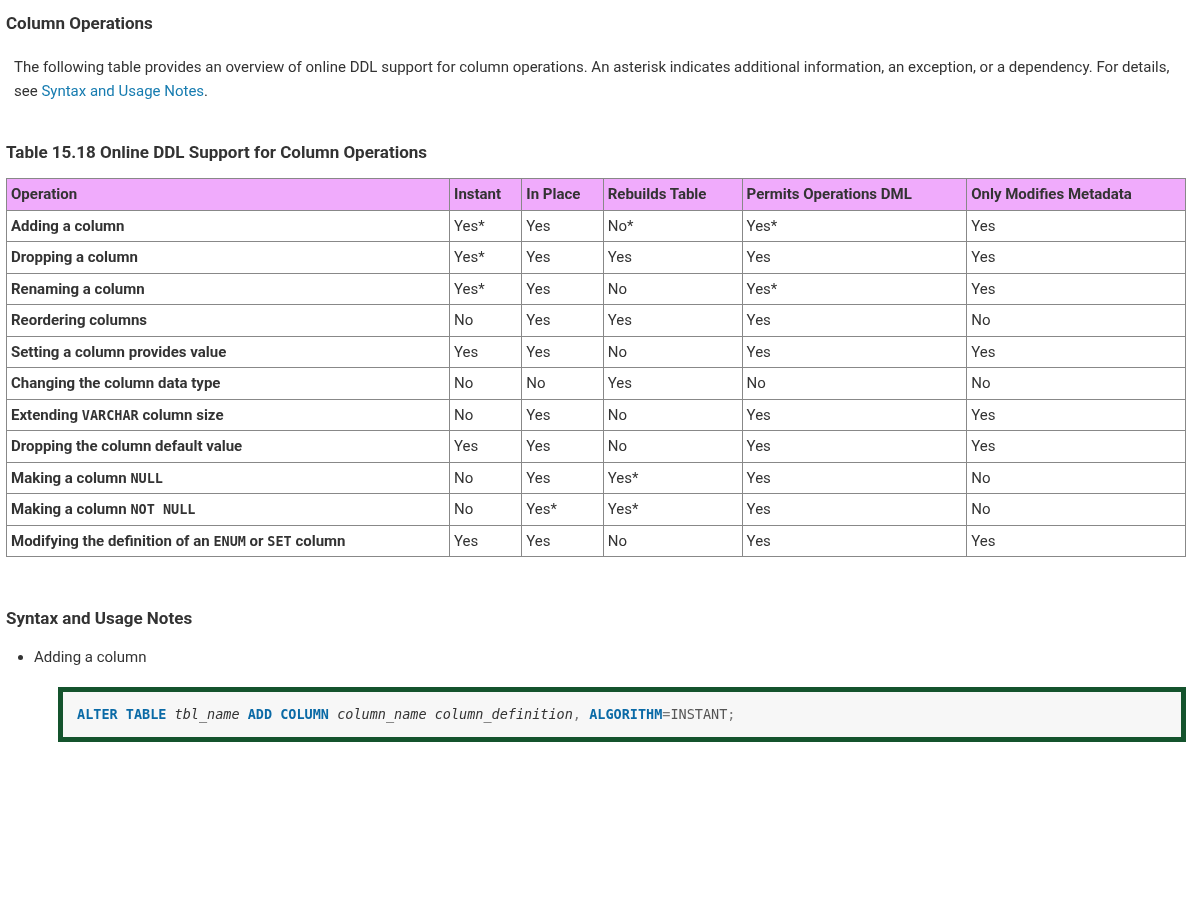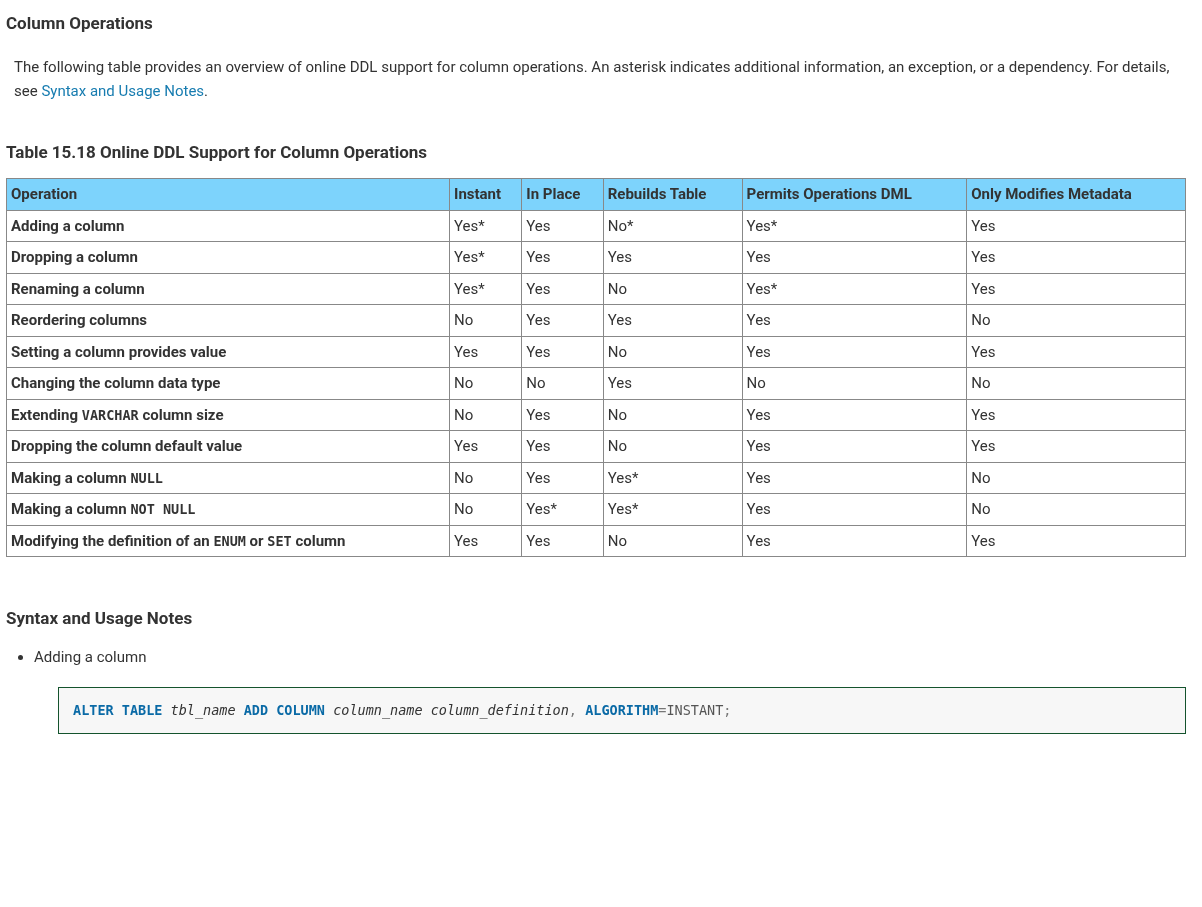--- a/index.html
+++ b/index.html
@@ -45,21 +45,21 @@
   table.data-table th,
   table.data-table td {
     border: 1px solid #888;
     padding: 4px 4px 4px 4px;
     text-align: left;
     vertical-align: top;
     line-height: 1.5;
   }
   table.data-table th {
     font-weight: 700;
-    background: #7dd3fc;
+    background: #f0abfc;
   }
   table.data-table td.rowhead {
     font-weight: 700;
   }
   .mono {
     font-family: ui-monospace, SFMono-Regular, Menlo, Consolas, monospace;
     font-size: 0.9em;
   }
   h3.subsection-title {
     margin-top: 48px;
@@ -68,21 +68,21 @@
   ul.notes {
     margin: 0 0 0 28px;
     padding: 0;
   }
   ul.notes > li {
     margin: 4px 0 18px 0;
     font-size: 15px;
   }
   pre.codeblock {
     background: #f7f7f7;
-    border: 1px solid #14532d;
+    border: 5px solid #14532d;
     margin: 14px 0 0 52px;
     padding: 12px 14px;
     font-family: ui-monospace, SFMono-Regular, Menlo, Consolas, monospace;
     font-size: 13.5px;
     white-space: pre;
     overflow-x: auto;
   }
   .kw  { color: #0a6aa6; font-weight: 600; }   
   .ident { font-style: italic; color: #333; }  
   .punct { color: #777; }

